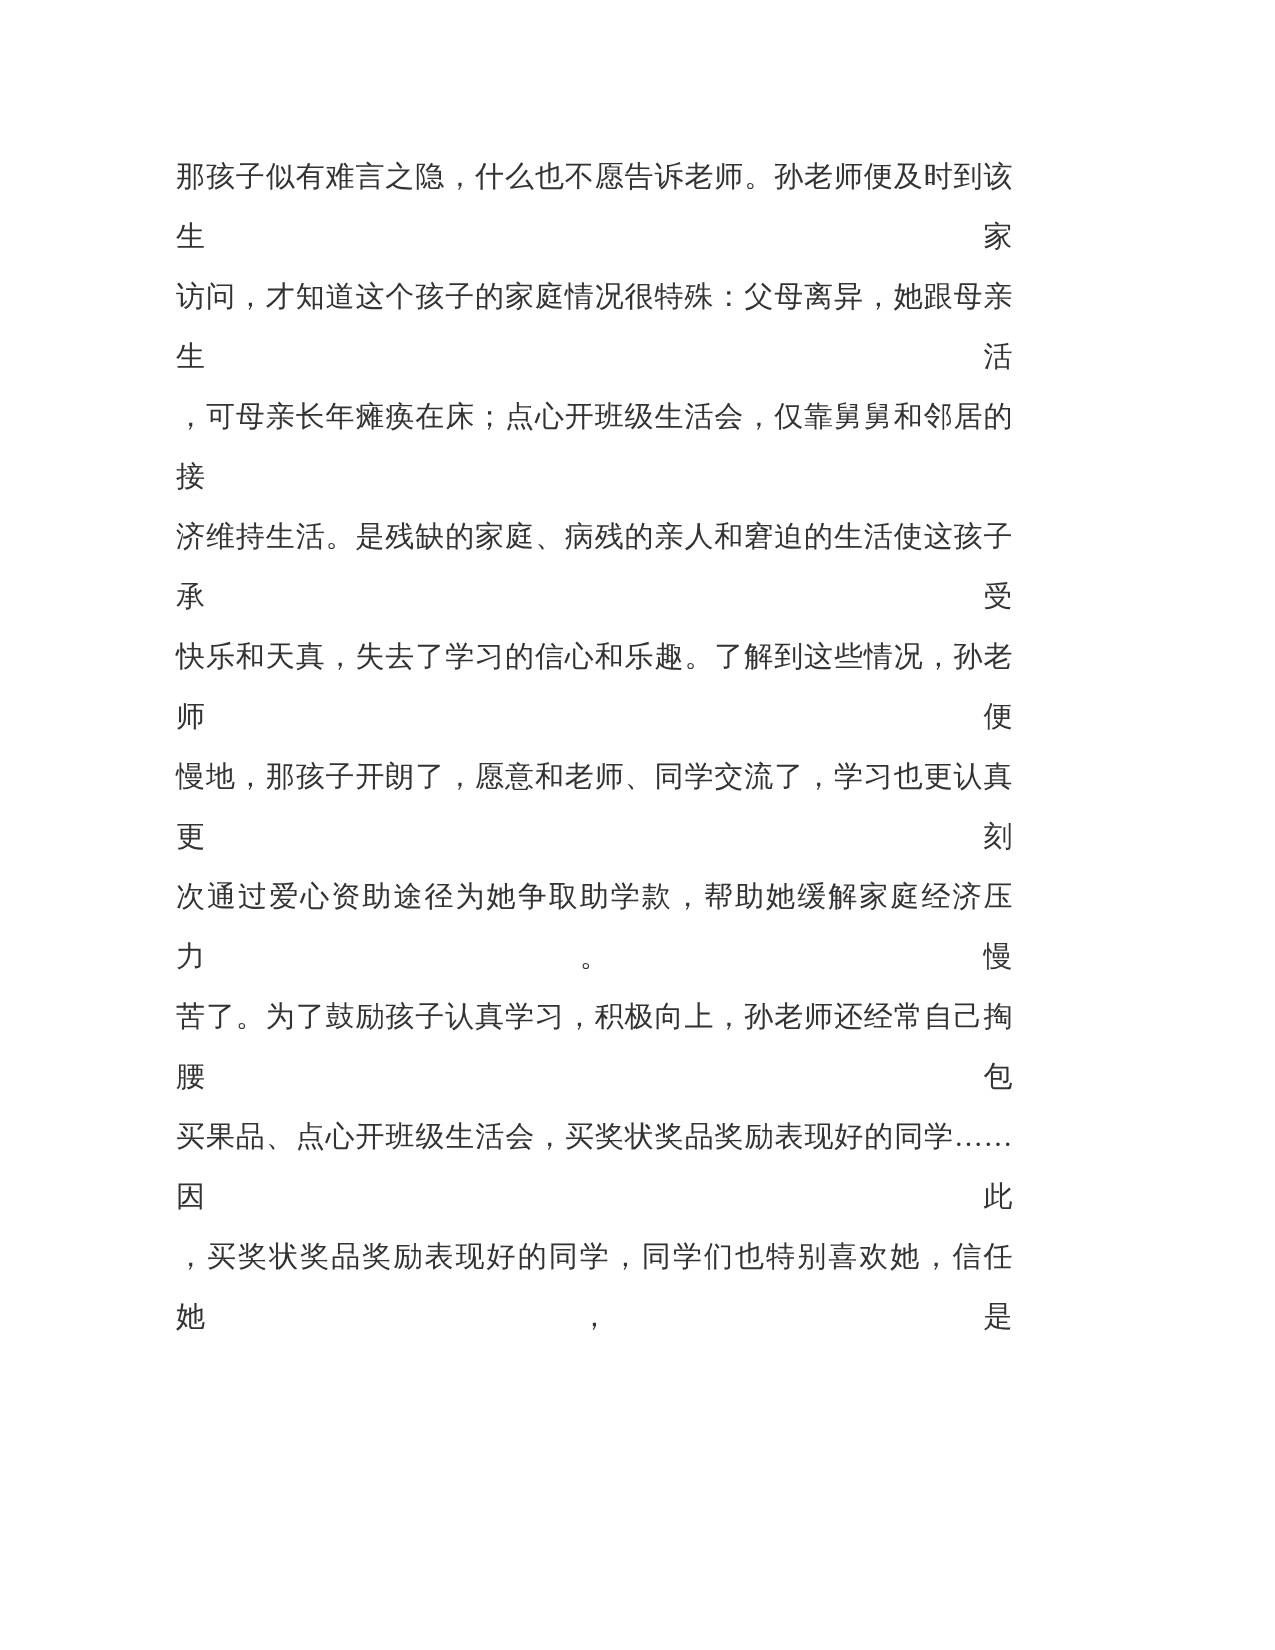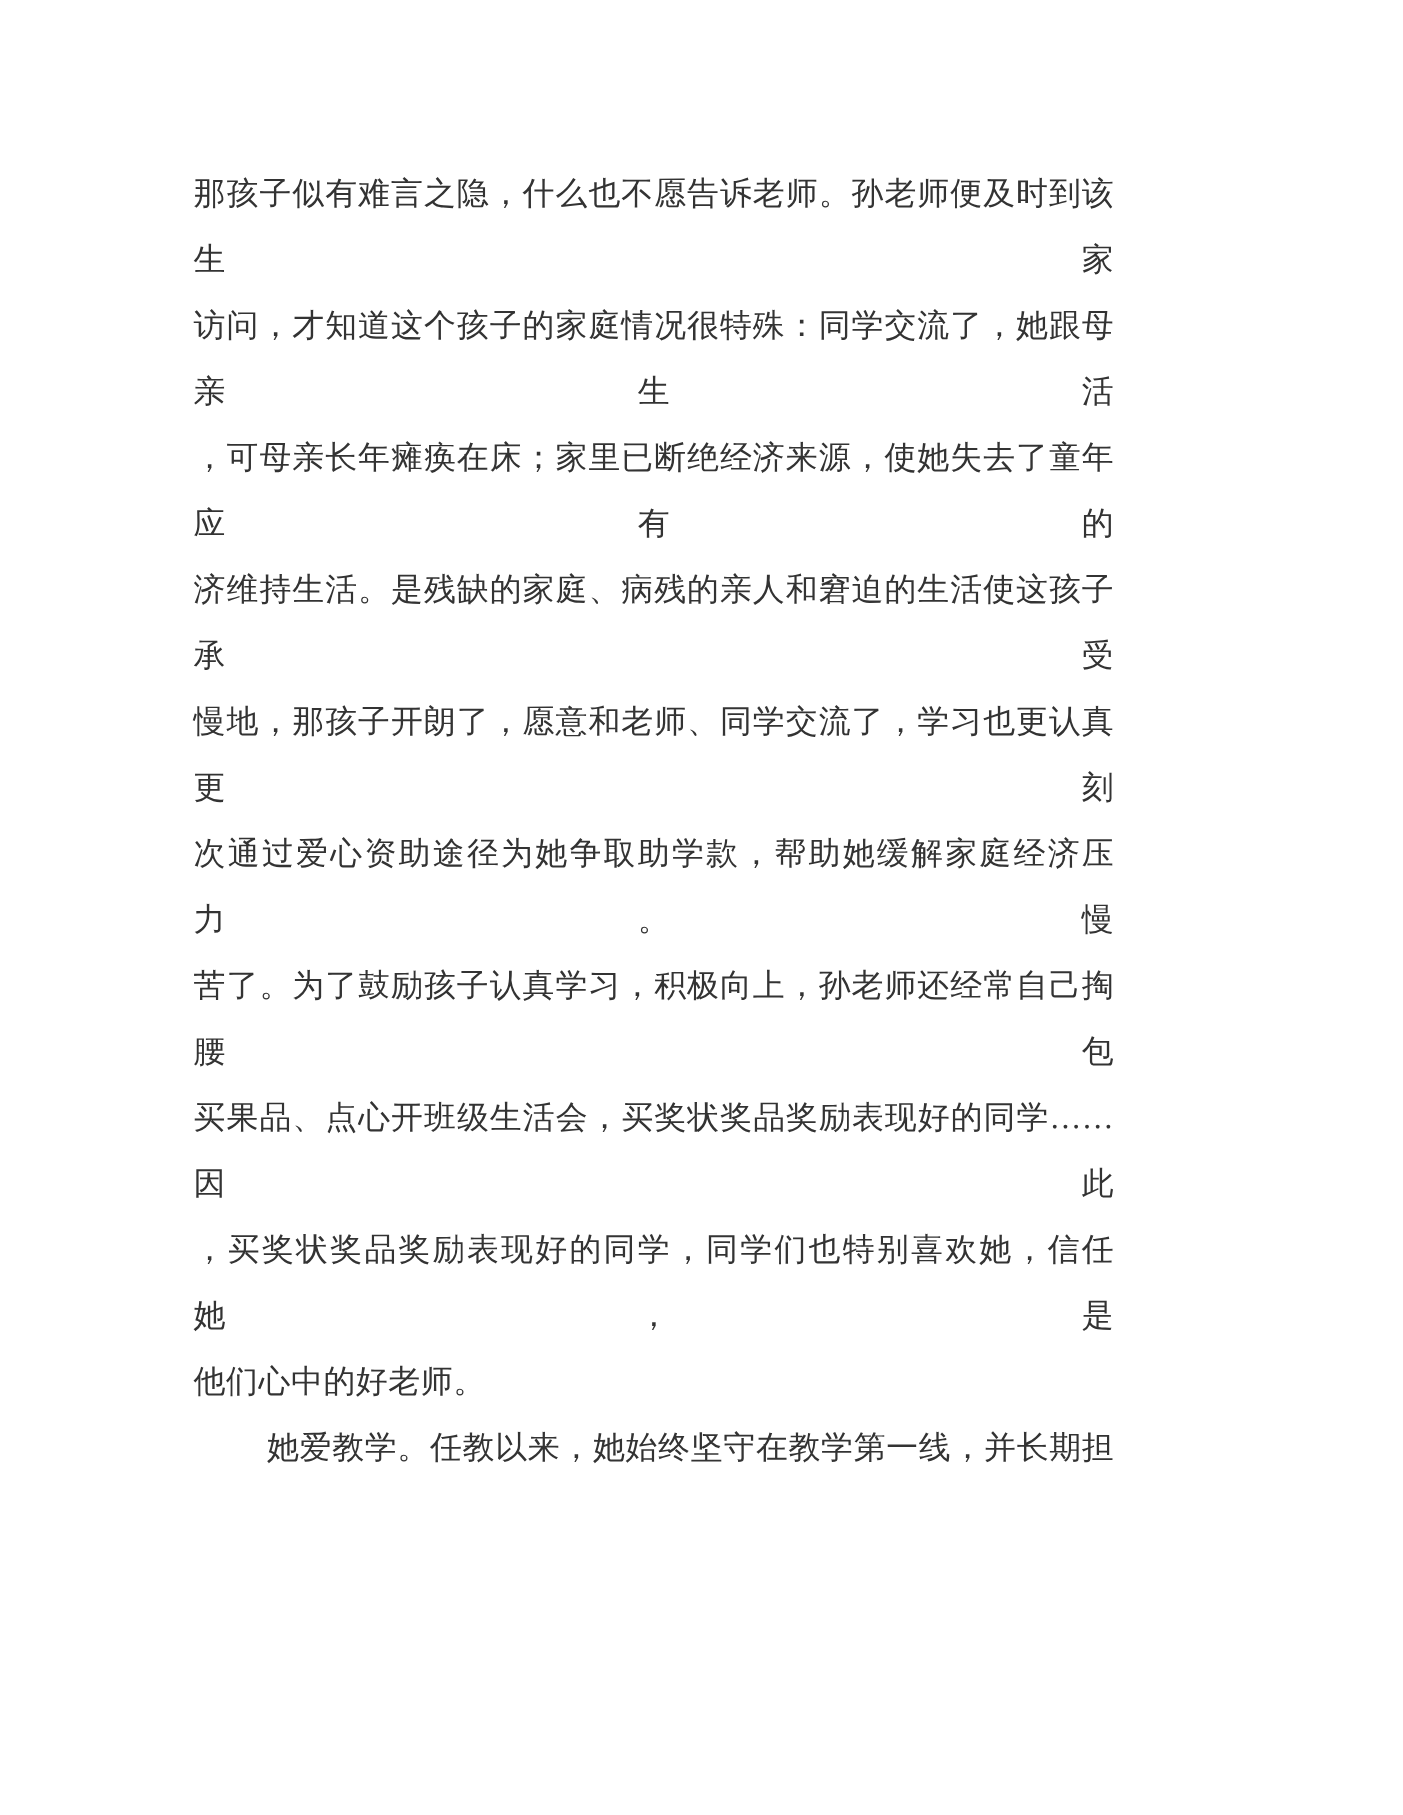--- a/index.html
+++ b/index.html
@@ -35,23 +35,24 @@
   .line.indent {
     text-indent: 2.3em;
   }
 </style>
 </head>
 <body>
 
 <div class="page">
   <div class="text-block" id="text-block">
       <div class="line">那孩子似有难言之隐，什么也不愿告诉老师。孙老师便及时到该生家</div>
-      <div class="line">访问，才知道这个孩子的家庭情况很特殊：同学交流了，她跟母亲生活</div>
-      <div class="line">，可母亲长年瘫痪在床；家里已断绝经济来源，使她失去了童年应有的</div>
+      <div class="line">访问，才知道这个孩子的家庭情况很特殊：父母离异，她跟母亲生活</div>
+      <div class="line">，可母亲长年瘫痪在床；点心开班级生活会，仅靠舅舅和邻居的接</div>
       <div class="line">济维持生活。是残缺的家庭、病残的亲人和窘迫的生活使这孩子承受</div>
+      <div class="line">快乐和天真，失去了学习的信心和乐趣。了解到这些情况，孙老师便</div>
       <div class="line">慢地，那孩子开朗了，愿意和老师、同学交流了，学习也更认真更刻</div>
       <div class="line">次通过爱心资助途径为她争取助学款，帮助她缓解家庭经济压力。慢</div>
       <div class="line">苦了。为了鼓励孩子认真学习，积极向上，孙老师还经常自己掏腰包</div>
       <div class="line">买果品、点心开班级生活会，买奖状奖品奖励表现好的同学……因此</div>
       <div class="line">，买奖状奖品奖励表现好的同学，同学们也特别喜欢她，信任她，是</div>
       <div class="line para-end">他们心中的好老师。</div>
       <div class="line indent">她爱教学。任教以来，她始终坚守在教学第一线，并长期担任毕</div>
     </div>
 </div>
 

